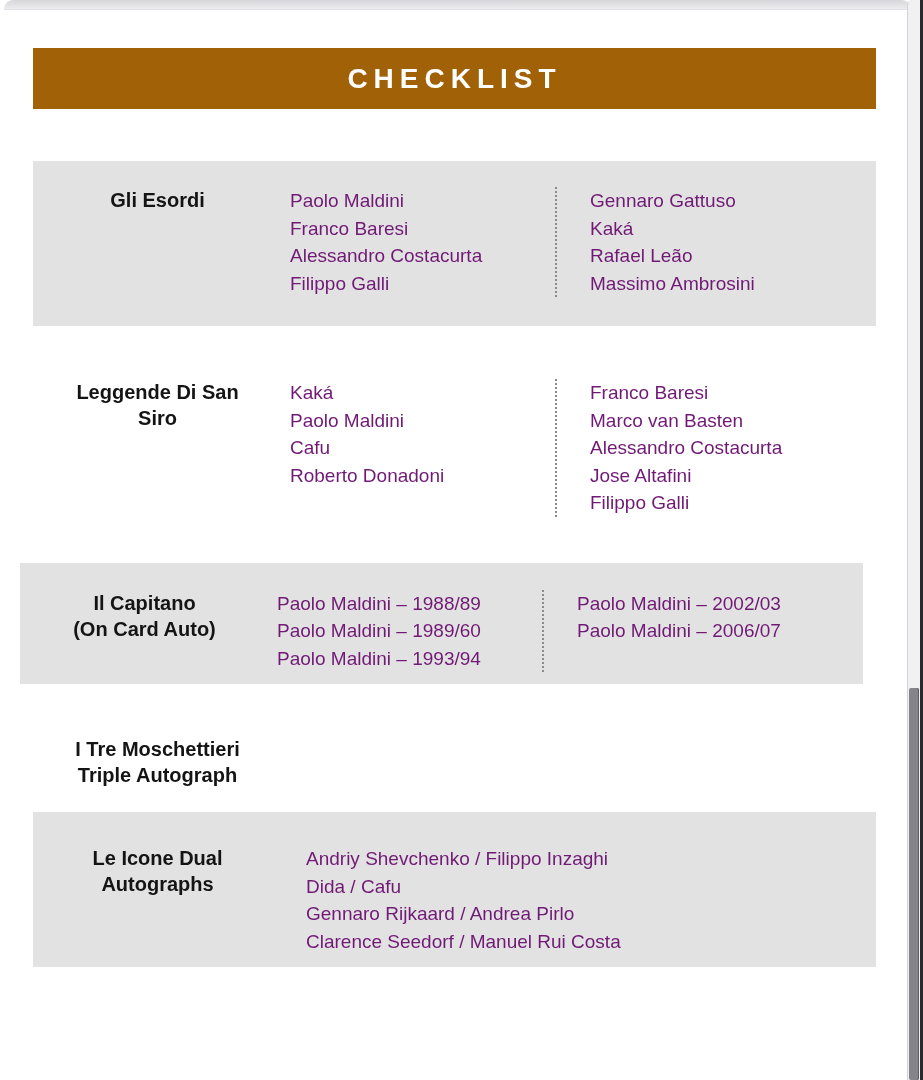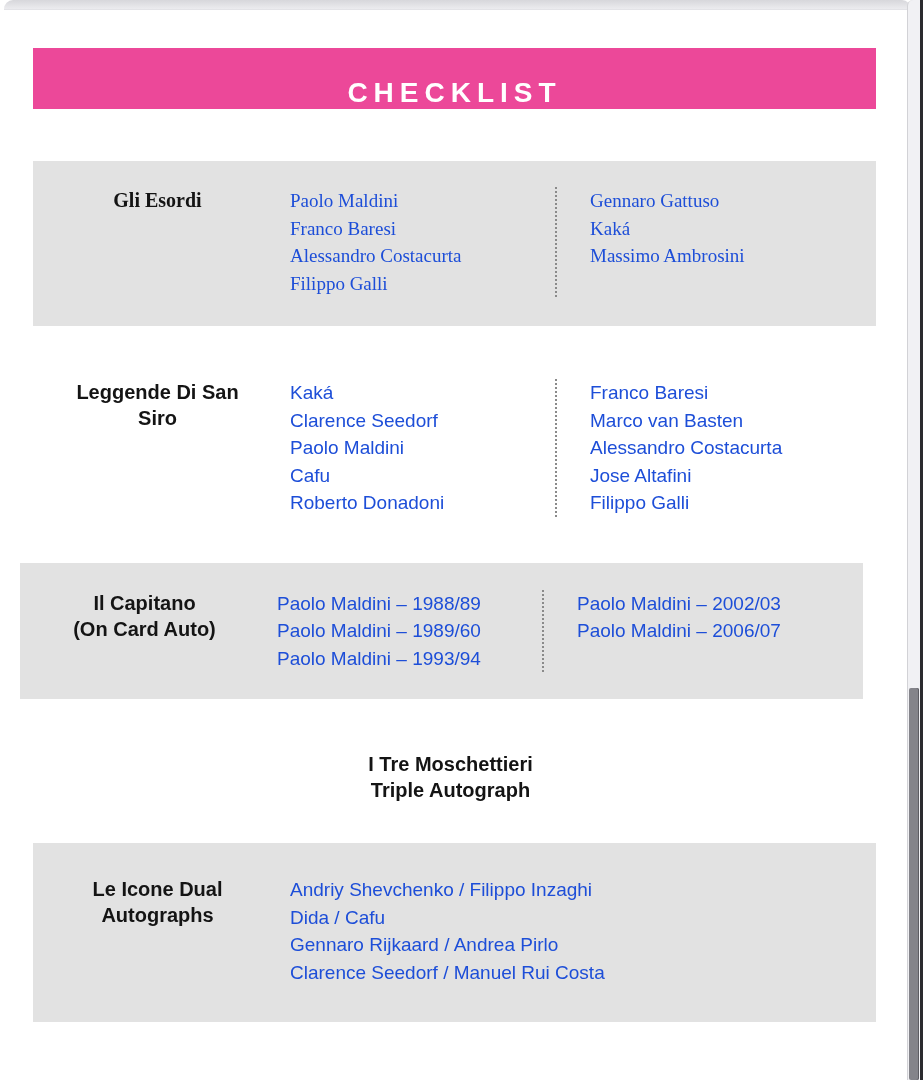--- a/index.html
+++ b/index.html
@@ -30,62 +30,62 @@
     position: absolute;
     top: 10px; left: 0;
     width: 908px;
     height: 1070px;
     background: #ffffff;
   }
   .checklist-bar {
     margin: 38px 32px 0 33px;
     width: 843px;
     height: 61px;
-    background: #ec4899;
+    background: #a16207;
     display: flex;
-    align-items: flex-end;
+    align-items: center;
     justify-content: center;
   }
   .checklist-bar .title {
     color: #ffffff;
     font-size: 28px;
     font-weight: bold;
     letter-spacing: 6px;
     text-transform: uppercase;
   }
   .sections { margin-top: 52px; }
   section.row {
     margin-left: 33px;
     width: 843px;
     display: flex;
     align-items: flex-start;
     box-sizing: border-box;
   }
   section.row.gray { background: #e2e2e2; }
-  section.sec1 { padding: 26px 0 29px 0; font-family: Liberation Serif, serif; }
+  section.sec1 { padding: 26px 0 29px 0; }
   section.sec2 { padding: 53px 0 46px 0; background: transparent; }
-  section.sec3 { padding: 27px 0 27px 0; margin-left: 20px; }
-  section.sec4 { padding: 52px 0 40px 0; background: transparent; justify-content: center; }
-  section.sec5 { padding: 33px 0 36px 0; }
+  section.sec3 { padding: 27px 0 12px 0; margin-left: 20px; }
+  section.sec4 { padding: 52px 0 24px 0; background: transparent; }
+  section.sec5 { padding: 33px 0 12px 0; gap: 16px; }
   .label-col {
     width: 249px;
     flex: 0 0 249px;
     padding-right: 8px;
     text-align: center;
     font-weight: bold;
     color: #141414;
     font-size: 20px;
     line-height: 26px;
   }
   .label-col .line { white-space: nowrap; }
   .content-col {
     flex: 1 1 auto;
     display: flex;
     align-items: stretch;
-    color: #1d4ed8;
+    color: #701a75;
     font-size: 19px;
     line-height: 27.5px;
   }
   .content-col .col { white-space: nowrap; }
   .col.first {
     width: 267px;
     flex: 0 0 267px;
     border-right: 2px dotted #8a8a8a;
     box-sizing: border-box;
   }
@@ -134,34 +134,34 @@
         <div class="content-col">
           <div class="col first">
               <div class="line">Paolo Maldini</div>
               <div class="line">Franco Baresi</div>
               <div class="line">Alessandro Costacurta</div>
               <div class="line">Filippo Galli</div>
             </div>
           <div class="col second">
               <div class="line">Gennaro Gattuso</div>
               <div class="line">Kaká</div>
+              <div class="line">Rafael Leão</div>
               <div class="line">Massimo Ambrosini</div>
             </div>
         </div>
       </section>
 
       <section class="row sec2">
         <div class="label-col">
             <div class="line">Leggende Di San</div>
             <div class="line">Siro</div>
           </div>
         <div class="content-col">
           <div class="col first">
               <div class="line">Kaká</div>
-              <div class="line">Clarence Seedorf</div>
               <div class="line">Paolo Maldini</div>
               <div class="line">Cafu</div>
               <div class="line">Roberto Donadoni</div>
             </div>
           <div class="col second">
               <div class="line">Franco Baresi</div>
               <div class="line">Marco van Basten</div>
               <div class="line">Alessandro Costacurta</div>
               <div class="line">Jose Altafini</div>
               <div class="line">Filippo Galli</div>

